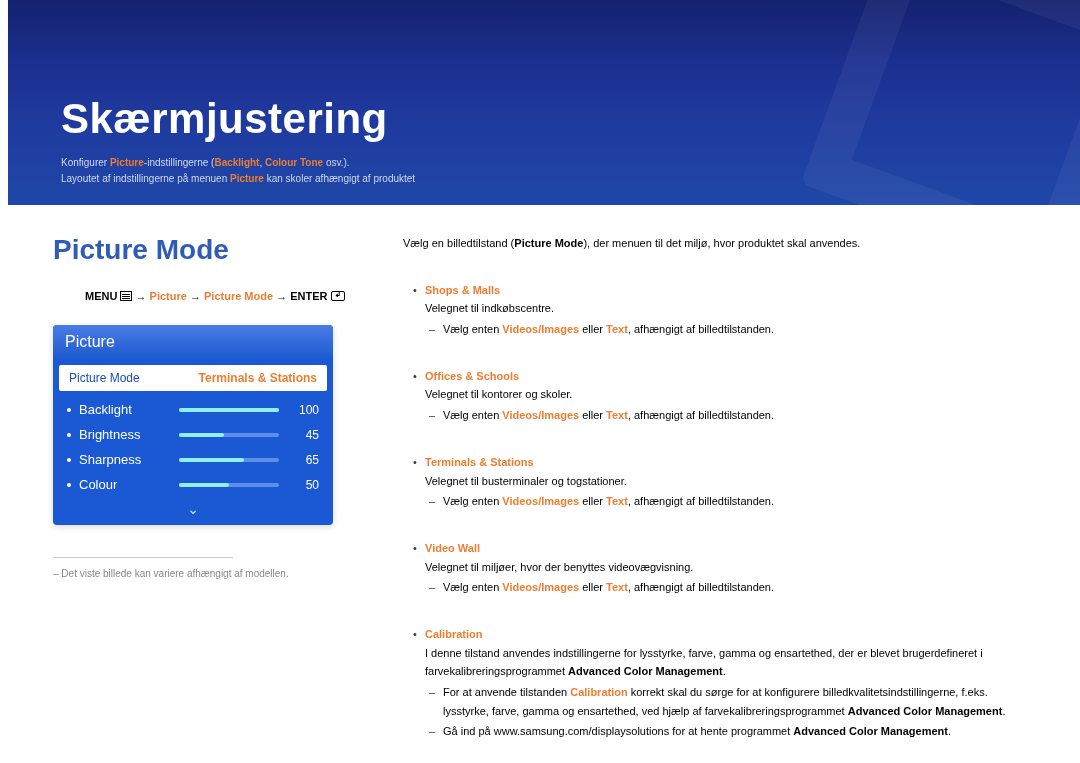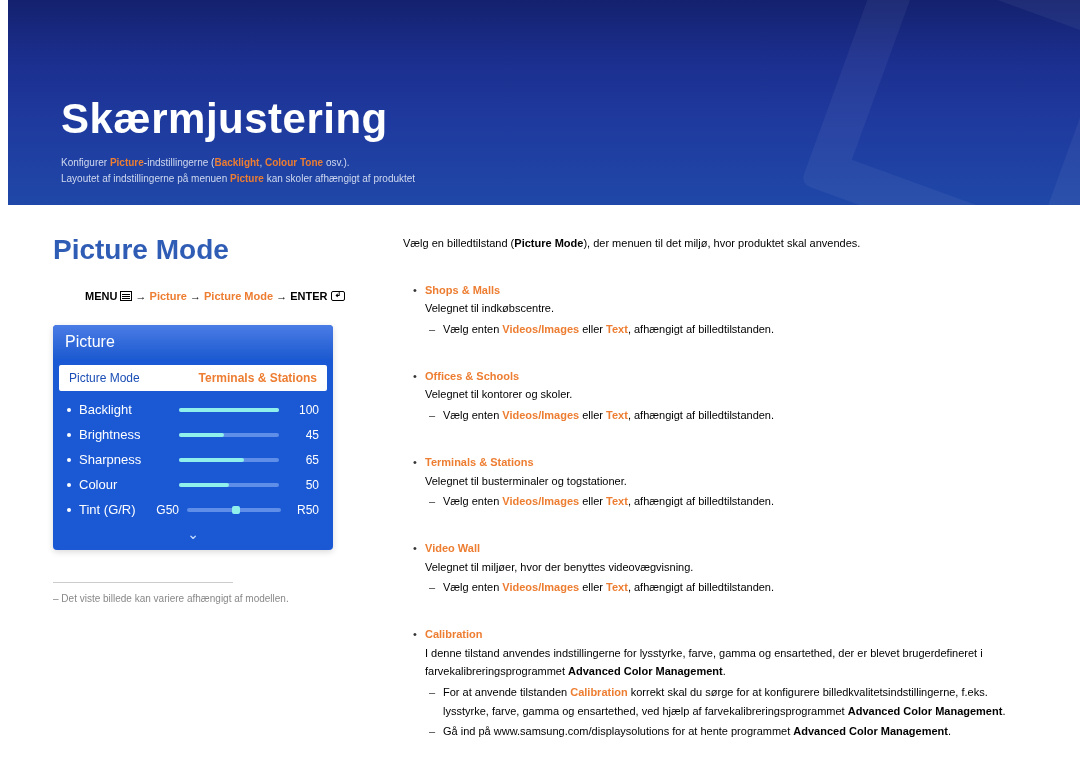--- a/index.html
+++ b/index.html
@@ -225,29 +225,20 @@
         <span class="val">65</span>
       </div>
       <div class="osd-item">
         <span class="dot"></span>
         <span class="lbl">Colour</span>
         <span class="slider">
             <span class="fill" style="width:50%"></span>
           </span>
         <span class="val">50</span>
       </div>
-      <div class="osd-tint">
-        <span class="dot"></span>
-        <span class="lbl">Tint (G/R)</span>
-        <span class="gval">G50</span>
-        <span class="tslider">
-            <span class="knob"></span>
-          </span>
-        <span class="rval">R50</span>
-      </div>
       <div class="osd-arrow">⌄</div>
     </div>
 
     <hr class="hr">
     <div class="note">Det viste billede kan variere afhængigt af modellen.</div>
   </div>
 
   <div class="right">
     <div class="intro">
       <span>Vælg en billedtilstand (</span><span class="bold">Picture Mode</span><span>), der menuen til det miljø, hvor produktet skal anvendes.</span>

